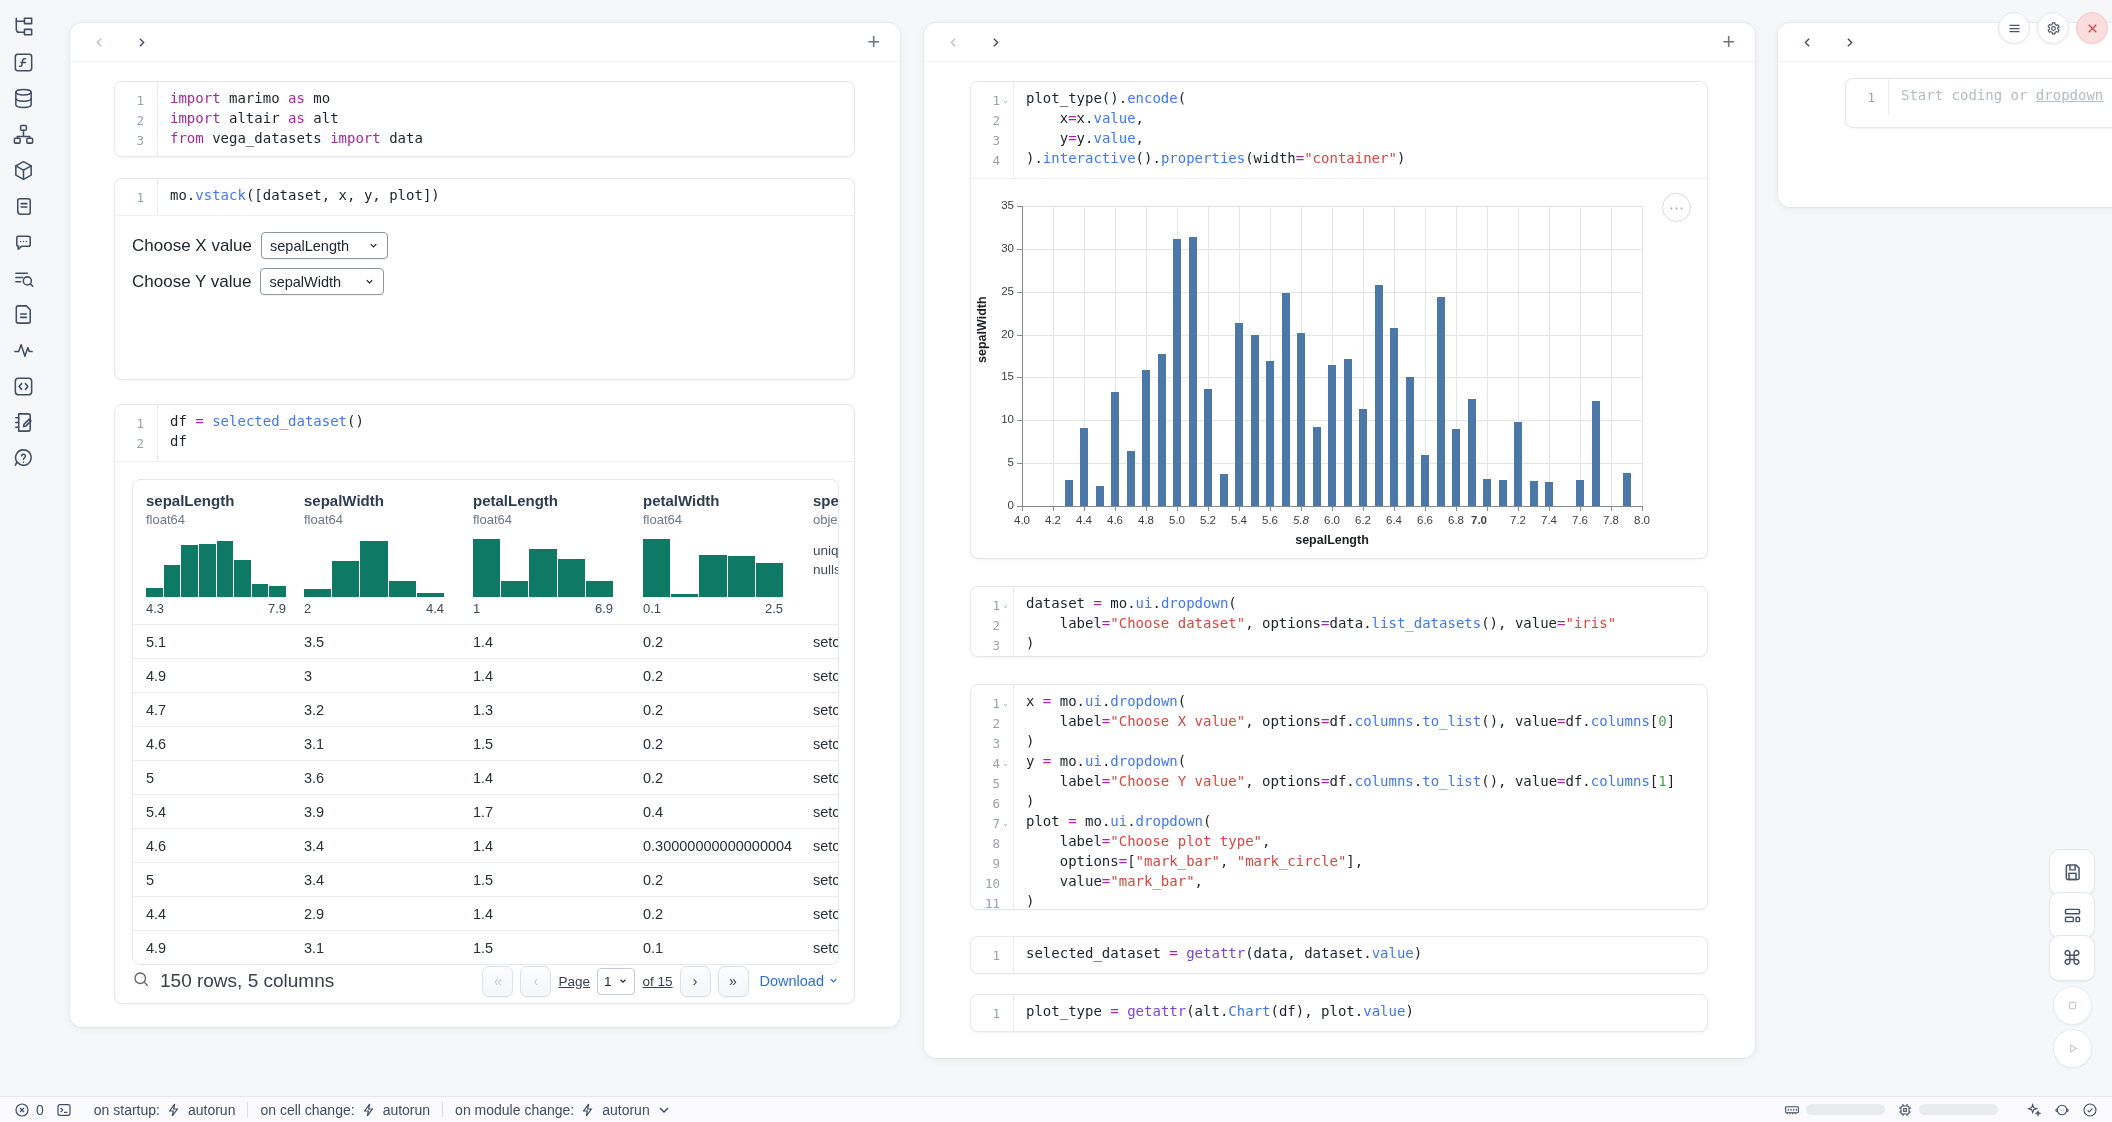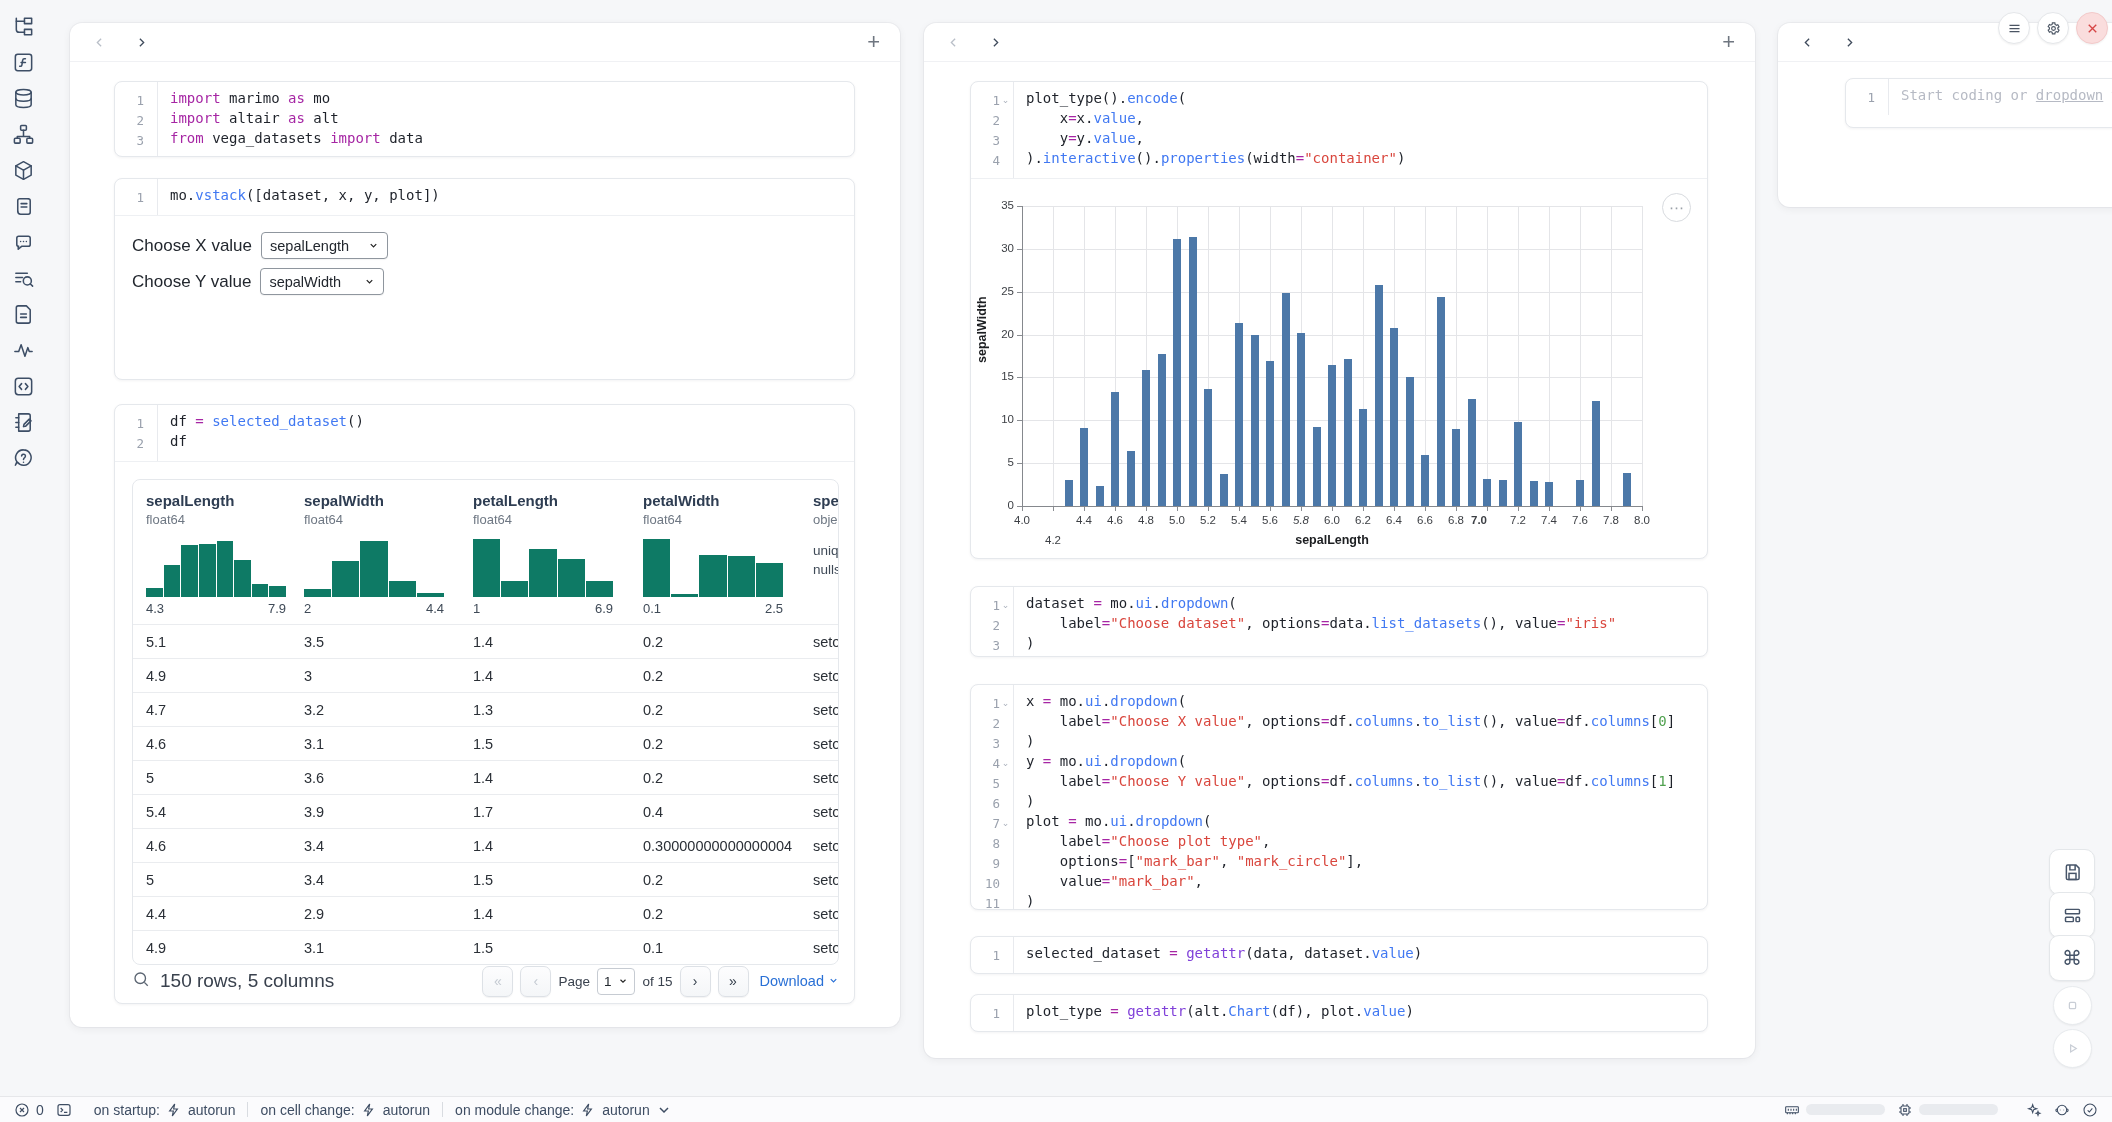--- a/index.html
+++ b/index.html
@@ -70,21 +70,21 @@
   .df-row{display:grid;grid-template-columns:158px 169px 170px 170px 1fr;padding-left:13px;height:33px;
           align-items:center;border-top:1px solid #eaecef;font-size:14.5px;color:#2a2f36;white-space:nowrap;overflow:hidden;}
   .df-cell{overflow:hidden;}
   .df-footer{position:absolute;left:17px;top:556px;width:707px;height:40px;display:flex;align-items:center;gap:10px;}
   .df-footer .summary{font-size:19px;color:#39414d;}
   .search-ic{width:18px;height:18px;color:#5b6572;}
   .pager{margin-left:auto;display:flex;align-items:center;gap:7px;}
   .pg{width:29px;height:29px;border:1px solid #dde1e6;border-radius:7px;background:linear-gradient(#fdfdfe,#f4f6f8);
       display:flex;align-items:center;justify-content:center;font-size:14px;box-shadow:0 1px 1px rgba(0,0,0,.05);}
   .pg.dis{color:#c4cad2;} .pg.en{color:#323c49;}
-  .pg-label{font-size:13.5px;color:#39414d;}
+  .pg-label{font-size:13.5px;color:#39414d;text-decoration:underline;}
   .page-select{height:25px;border:1px solid #c6cbd2;border-radius:4px;padding:0 6px;display:flex;align-items:center;
                gap:7px;font-size:13.5px;color:#22272e;background:#fff;}
   .page-select svg{width:10px;height:10px;color:#222;}
   .download{display:flex;align-items:center;gap:4px;font-size:14.5px;margin-left:4px;}
   .download svg{width:11px;height:11px;}
 
   
   #chart-area{position:relative;height:384px;}
   .gv,.gh{position:absolute;background:#e4e5e8;}
   .axisline{position:absolute;background:#85888d;}
@@ -553,21 +553,21 @@
           <div class="tickmark" style="left: 46px; top: 69.8571px; width: 5px; height: 1px;"></div>
           <div class="yl" style="left: 5px; top: 62.8571px; width: 38px; text-align: right;">30</div>
           <div class="gh" style="left: 51px; top: 27px; width: 620px; height: 1px;"></div>
           <div class="tickmark" style="left: 46px; top: 27px; width: 5px; height: 1px;"></div>
           <div class="yl" style="left: 5px; top: 20px; width: 38px; text-align: right;">35</div>
           <div class="gv" style="left: 51px; top: 27px; height: 300px; width: 1px;"></div>
           <div class="tickmark" style="left: 51px; top: 327px; width: 1px; height: 5px;"></div>
           <div class="xl" style="left: 51px; top: 335px; transform: translateX(-50%);">4.0</div>
           <div class="gv" style="left: 82px; top: 27px; height: 300px; width: 1px;"></div>
           <div class="tickmark" style="left: 82px; top: 327px; width: 1px; height: 5px;"></div>
-          <div class="xl" style="left: 82px; top: 335px; transform: translateX(-50%); margin-top: 20px;">4.2</div>
+          <div class="xl" style="left: 82px; top: 335px; transform: translateX(-50%);">4.2</div>
           <div class="gv" style="left: 113px; top: 27px; height: 300px; width: 1px;"></div>
           <div class="tickmark" style="left: 113px; top: 327px; width: 1px; height: 5px;"></div>
           <div class="xl" style="left: 113px; top: 335px; transform: translateX(-50%);">4.4</div>
           <div class="gv" style="left: 144px; top: 27px; height: 300px; width: 1px;"></div>
           <div class="tickmark" style="left: 144px; top: 327px; width: 1px; height: 5px;"></div>
           <div class="xl" style="left: 144px; top: 335px; transform: translateX(-50%);">4.6</div>
           <div class="gv" style="left: 175px; top: 27px; height: 300px; width: 1px;"></div>
           <div class="tickmark" style="left: 175px; top: 327px; width: 1px; height: 5px;"></div>
           <div class="xl" style="left: 175px; top: 335px; transform: translateX(-50%);">4.8</div>
           <div class="gv" style="left: 206px; top: 27px; height: 300px; width: 1px;"></div>

